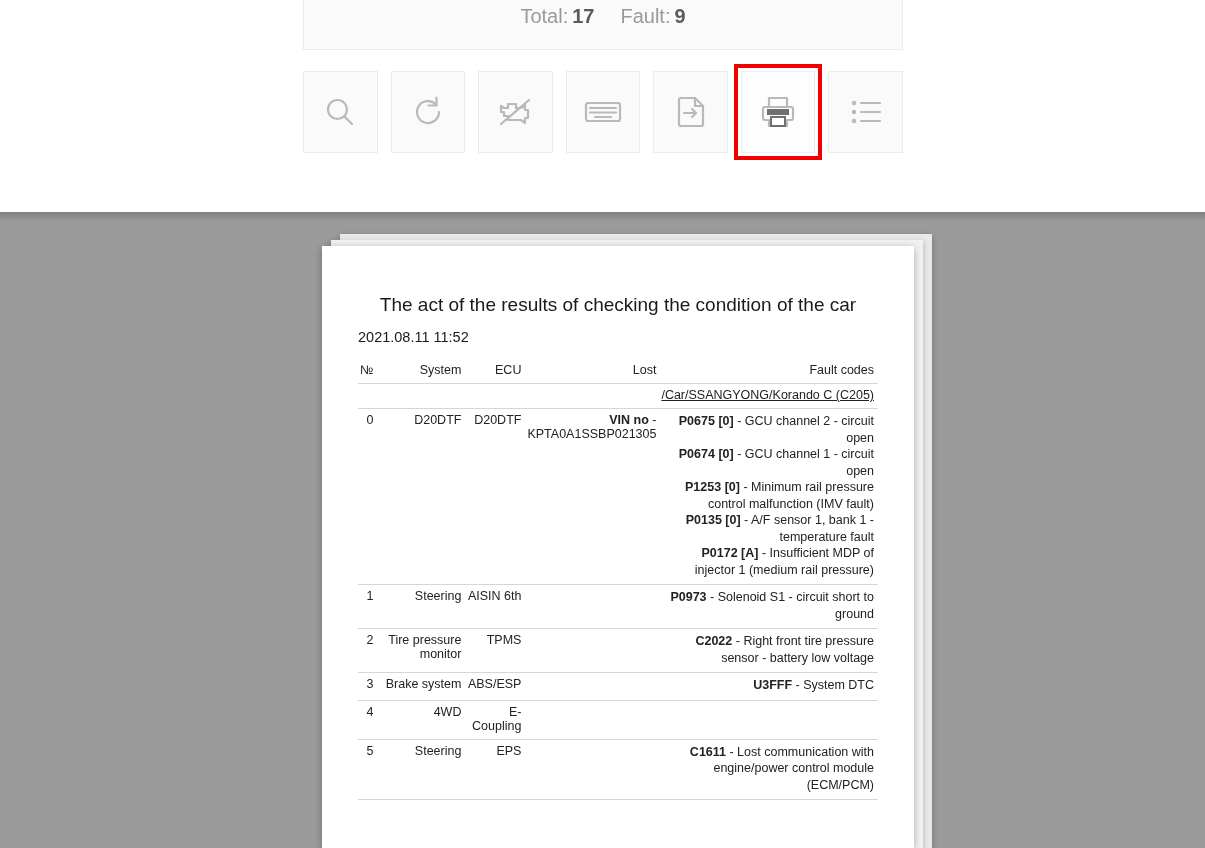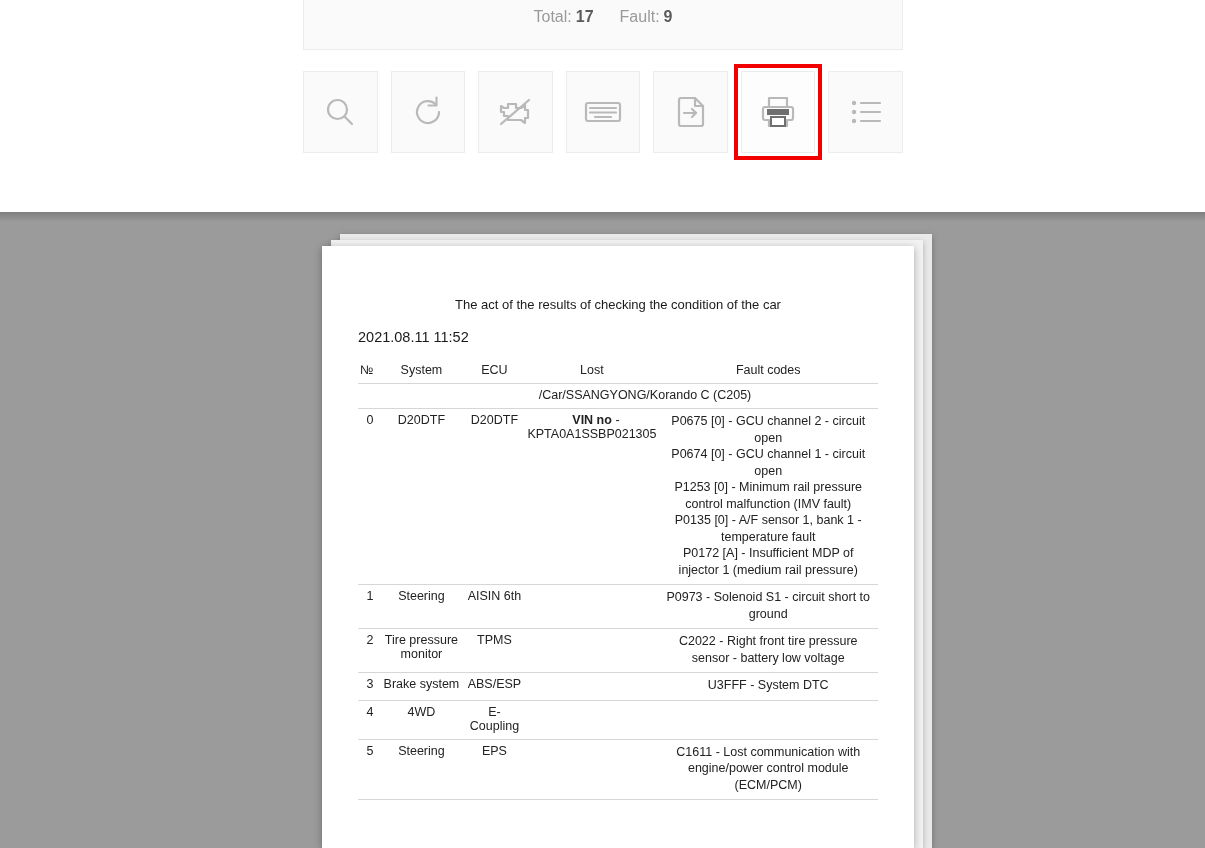--- a/index.html
+++ b/index.html
@@ -35,21 +35,21 @@
     height: 66px;
     background: #fafafa;
     border: 1px solid #ececec;
     border-top: none;
     display: flex;
     align-items: center;
     justify-content: center;
     gap: 26px;
   }
   .counter-item {
-    font-size: 16px;
+    font-size: 20px;
     color: #9a9a9a;
     font-weight: 400;
     white-space: nowrap;
   }
   .counter-item b {
     color: #5b5b5b;
     font-weight: 700;
     margin-left: 4px;
   }
 
@@ -133,21 +133,21 @@
     width: 592px;
     height: 602px;
     background: #ffffff;
     box-shadow: 0 2px 8px rgba(0,0,0,0.3);
     overflow: hidden;
   }
   .doc-inner {
     padding: 46px 36px 0 36px;
   }
   .doc-title {
-    font-size: 13px;
+    font-size: 19px;
     color: #1a1a1a;
     text-align: center;
     line-height: 25px;
     font-weight: 400;
     margin: 0 12px;
   }
   .doc-date {
     font-size: 14.5px;
     color: #1a1a1a;
     text-align: left;
@@ -157,39 +157,39 @@
 
   table.doc-table {
     width: 100%;
     border-collapse: collapse;
     font-size: 12.5px;
     color: #222;
   }
   table.doc-table td, table.doc-table th {
     padding: 4px 4px 6px 2px;
     vertical-align: top;
-    text-align: center;
+    text-align: right;
     font-weight: 400;
   }
   .row-line td { border-bottom: 1px solid #d6d6d6; }
   .vin-label { width: 58px; color: #222; }
   .vin-value { font-weight: 700; }
-  .carpath { font-weight: 700; padding-left: 58px !important; }
+  .carpath { font-weight: 700; padding-left: 58px !important; text-decoration: underline; }
   thead th {
     font-weight: 700;
     border-bottom: 1px solid #d6d6d6;
     font-size: 12.5px;
     padding-bottom: 5px;
   }
   .col-num { width: 16px; text-align: right !important; padding-right: 6px !important; }
   .col-sys { width: 86px; }
   .col-ecu { width: 60px; font-weight: 700; }
   .col-data { width: 120px; }
   .col-fault { }
-  .b { font-weight: 400; }
+  .b { font-weight: 700; }
   .data-label { font-weight: 700; margin-left: 8px; }
   .fault-line { line-height: 16.5px; }
 </style>
 </head>
 <body>
 
 <div id="root">
 
   <div class="top-area">
 

